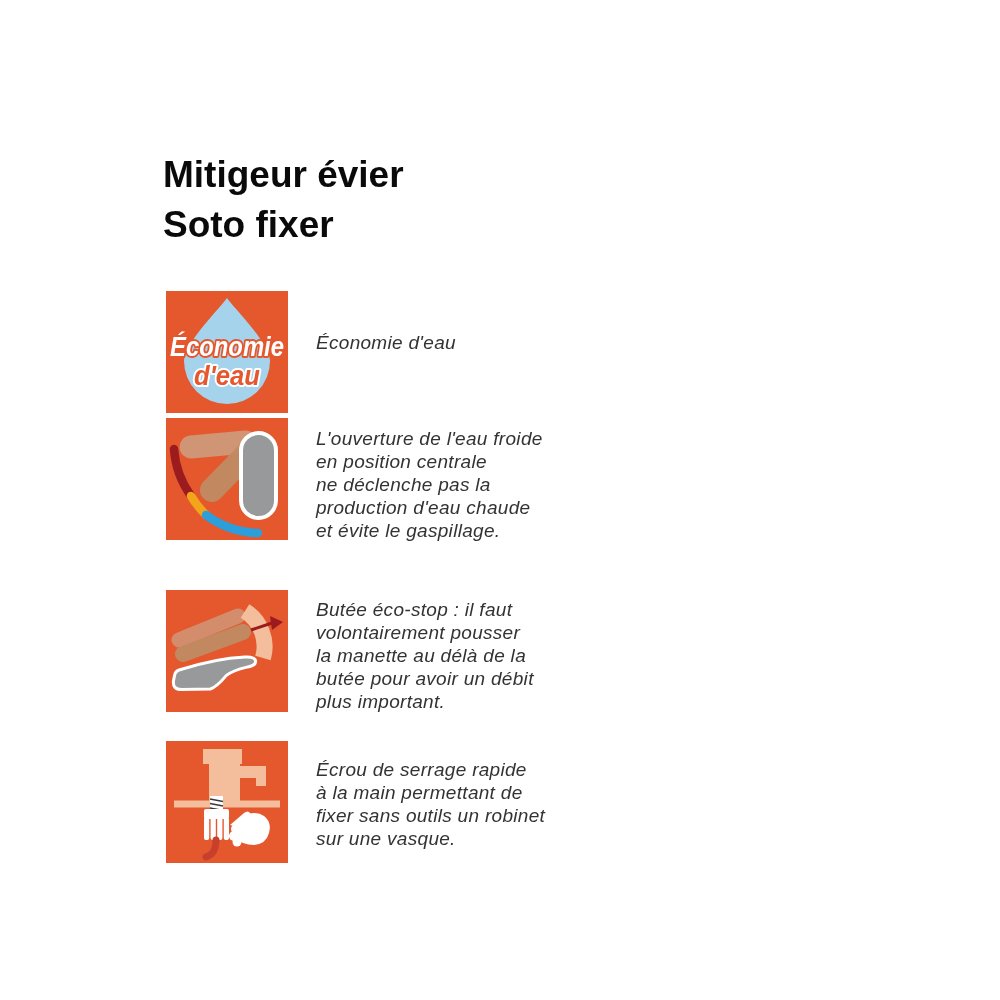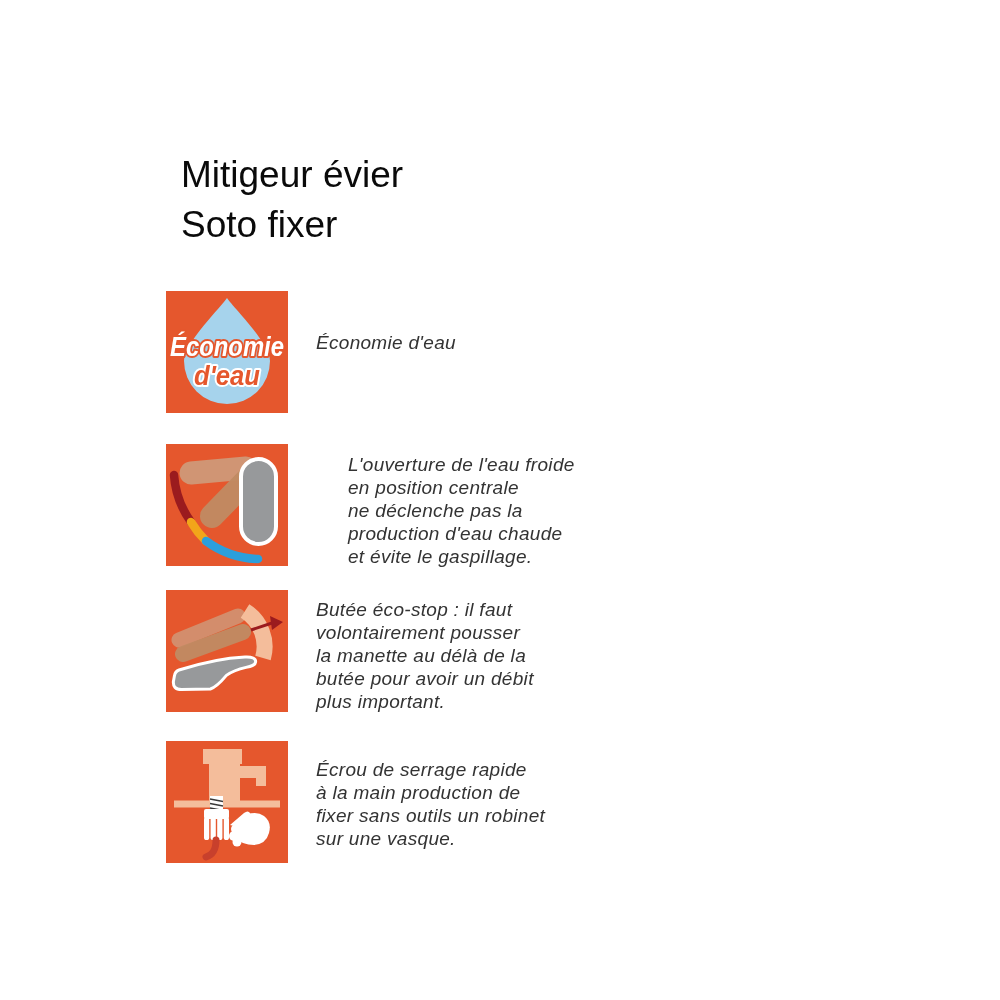--- a/index.html
+++ b/index.html
@@ -5,26 +5,26 @@
   :root{
     --tile-orange:#E5572D; --drop-blue:#A6D3EC; --gray:#97999B;
     --tan:#C18B63; --tan-light:#CDA081; --arc-red:#9B1B1E; --arc-yellow:#F2A51A;
     --arc-blue:#2B9FDC; --faucet-peach:#F4BD9B; --hose-red:#C8402C;
     --text-dark:#333333; --title-black:#0A0A0A; --white:#FFFFFF;
   }
   html,body{margin:0;padding:0;}
   body{background:#fff;font-family:"Liberation Sans",sans-serif;}
   .canvas{position:relative;width:1000px;height:1000px;background:var(--white);overflow:hidden;}
   .title{
-    position:absolute;left:181px;top:150px;
-    font-size:37px;font-weight:normal;line-height:50px;
+    position:absolute;left:163px;top:150px;
+    font-size:37px;font-weight:bold;line-height:50px;
     color:var(--title-black);letter-spacing:0;
   }
   .feature-row{position:absolute;left:166px;display:flex;align-items:flex-start;font-style:italic;}
-  .row-1{top:291px;} .row-2{top:444px;gap:32px;} .row-3{top:590px;} .row-4{top:741px;}
+  .row-1{top:291px;} .row-2{top:418px;} .row-3{top:590px;} .row-4{top:741px;}
   .tile{width:122px;height:122px;flex:0 0 122px;}
   .tile svg{display:block;width:122px;height:122px;}
   .feature-text{
     margin-left:28px;width:285px;
     font-size:19px;line-height:23px;letter-spacing:0.3px;
     color:var(--text-dark);white-space:pre-line;
   }
   .row-1 .feature-text{padding-top:40px;}
   .row-2 .feature-text{padding-top:9px;}
   .row-3 .feature-text{padding-top:8px;}
@@ -120,18 +120,18 @@
         <g fill="#fff">
           <path d="M64,84 L78,72 Q82,69 84,72 Q86,75 82,78 L72,86 Z"></path>
           <circle cx="70" cy="88" r="5"></circle>
           <circle cx="68" cy="95" r="5"></circle>
           <circle cx="71" cy="101" r="4.5"></circle>
           <path d="M72,78 Q88,68 98,75 Q106,81 103,92 Q100,103 88,104 Q76,104 70,97 Z"></path>
         </g>
       </svg>
     </div>
     <div class="feature-text">Écrou de serrage rapide
-à la main production  de
+à la main permettant  de
 fixer sans outils un robinet
 sur une vasque.</div>
   </div>
 
 </div>
 
 </body></html>

